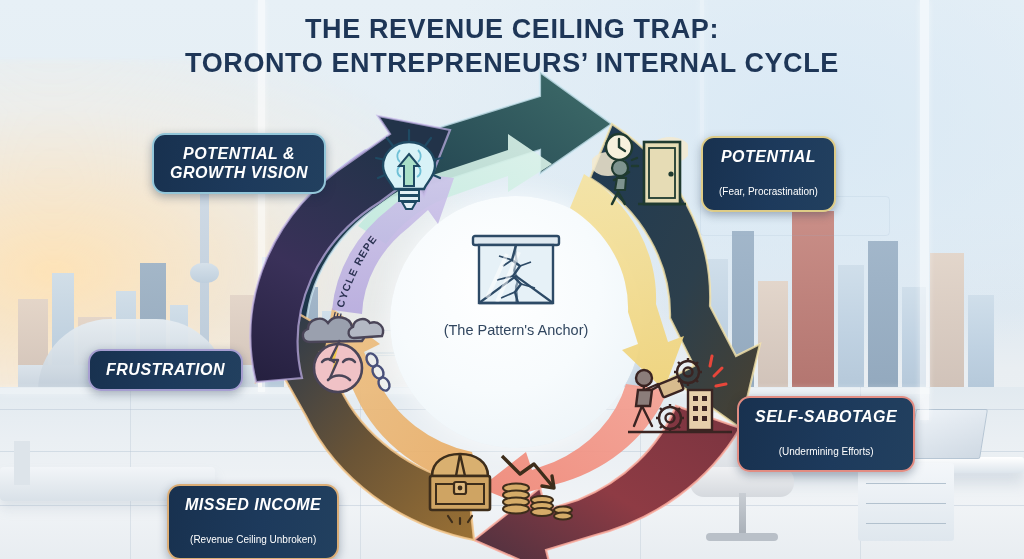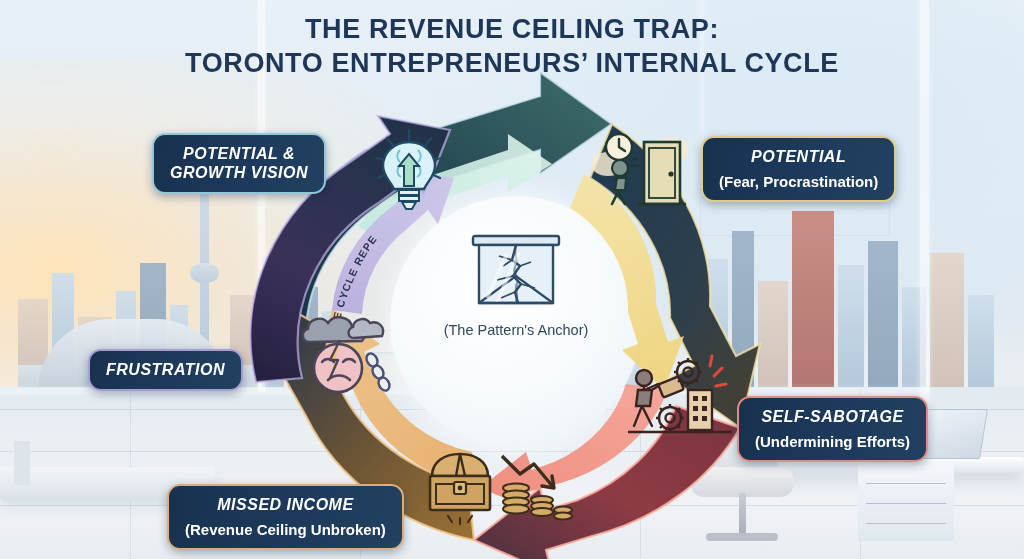--- a/index.html
+++ b/index.html
@@ -147,21 +147,21 @@
     position:absolute;
     border-radius: 13px;
     padding: 9px 16px 10px;
     color:#ffffff;
     text-align:center;
     background: linear-gradient(100deg, #18314f 0%, #1d3a5c 55%, #22405f 100%);
     box-shadow: 0 3px 10px rgba(20,40,70,.35);
     border: 2px solid rgba(255,255,255,.35);
   }
   .pill .t { font-size: 16px; font-weight: 700; letter-spacing:.5px; line-height: 19px; white-space: nowrap; font-style: italic;}
-  .pill .s { font-size: 15px; font-weight: 700; line-height: 17px; margin-top: 7px; white-space: nowrap;}
+  .pill .s { font-size: 10px; font-weight: 400; line-height: 17px; margin-top: 17px; white-space: nowrap;}
 
   #pill-potential { left: 152px; top: 133px; border-color: rgba(168,223,240,.85); }
   #pill-avoidance { left: 701px; top: 136px; border-color: rgba(243,219,140,.9); }
   #pill-sabotage  { left: 737px; top: 396px; border-color: rgba(247,150,135,.9); }
   #pill-missed    { left: 167px; top: 484px; border-color: rgba(240,186,122,.9); }
   #pill-frustration{ left: 88px;  top: 349px; border-color: rgba(190,176,230,.85); }
 
   
   .stage-icon { position:absolute; }
   #icon-bulb   { left: 366px; top: 126px; }

